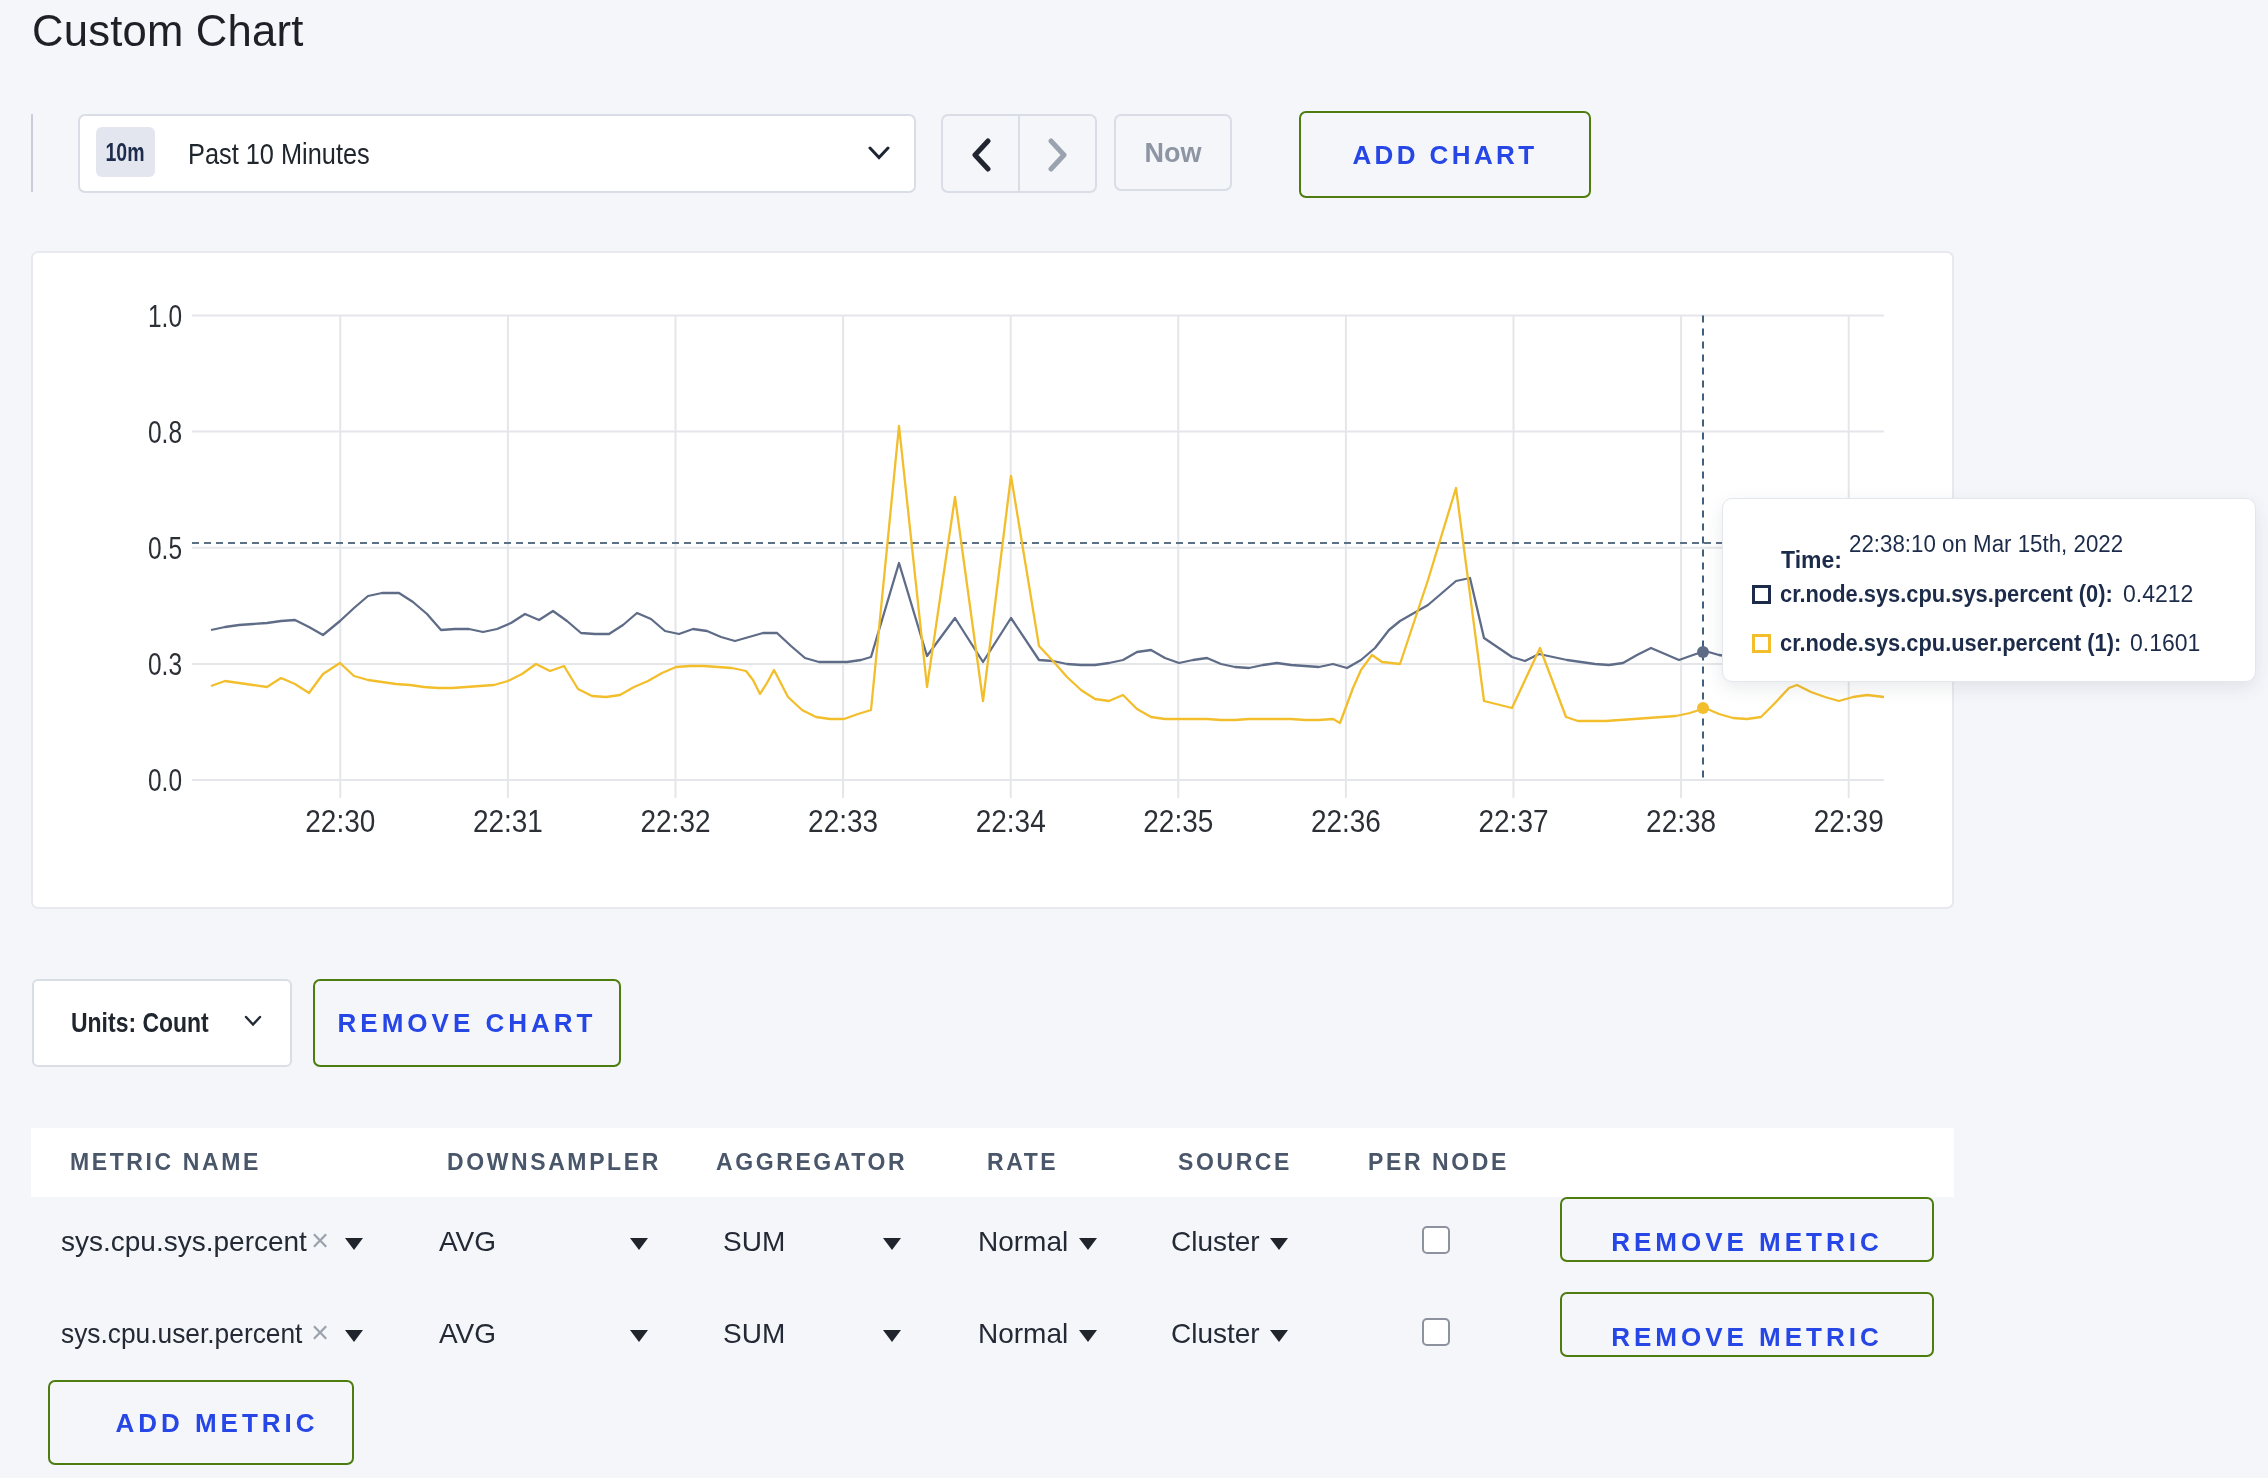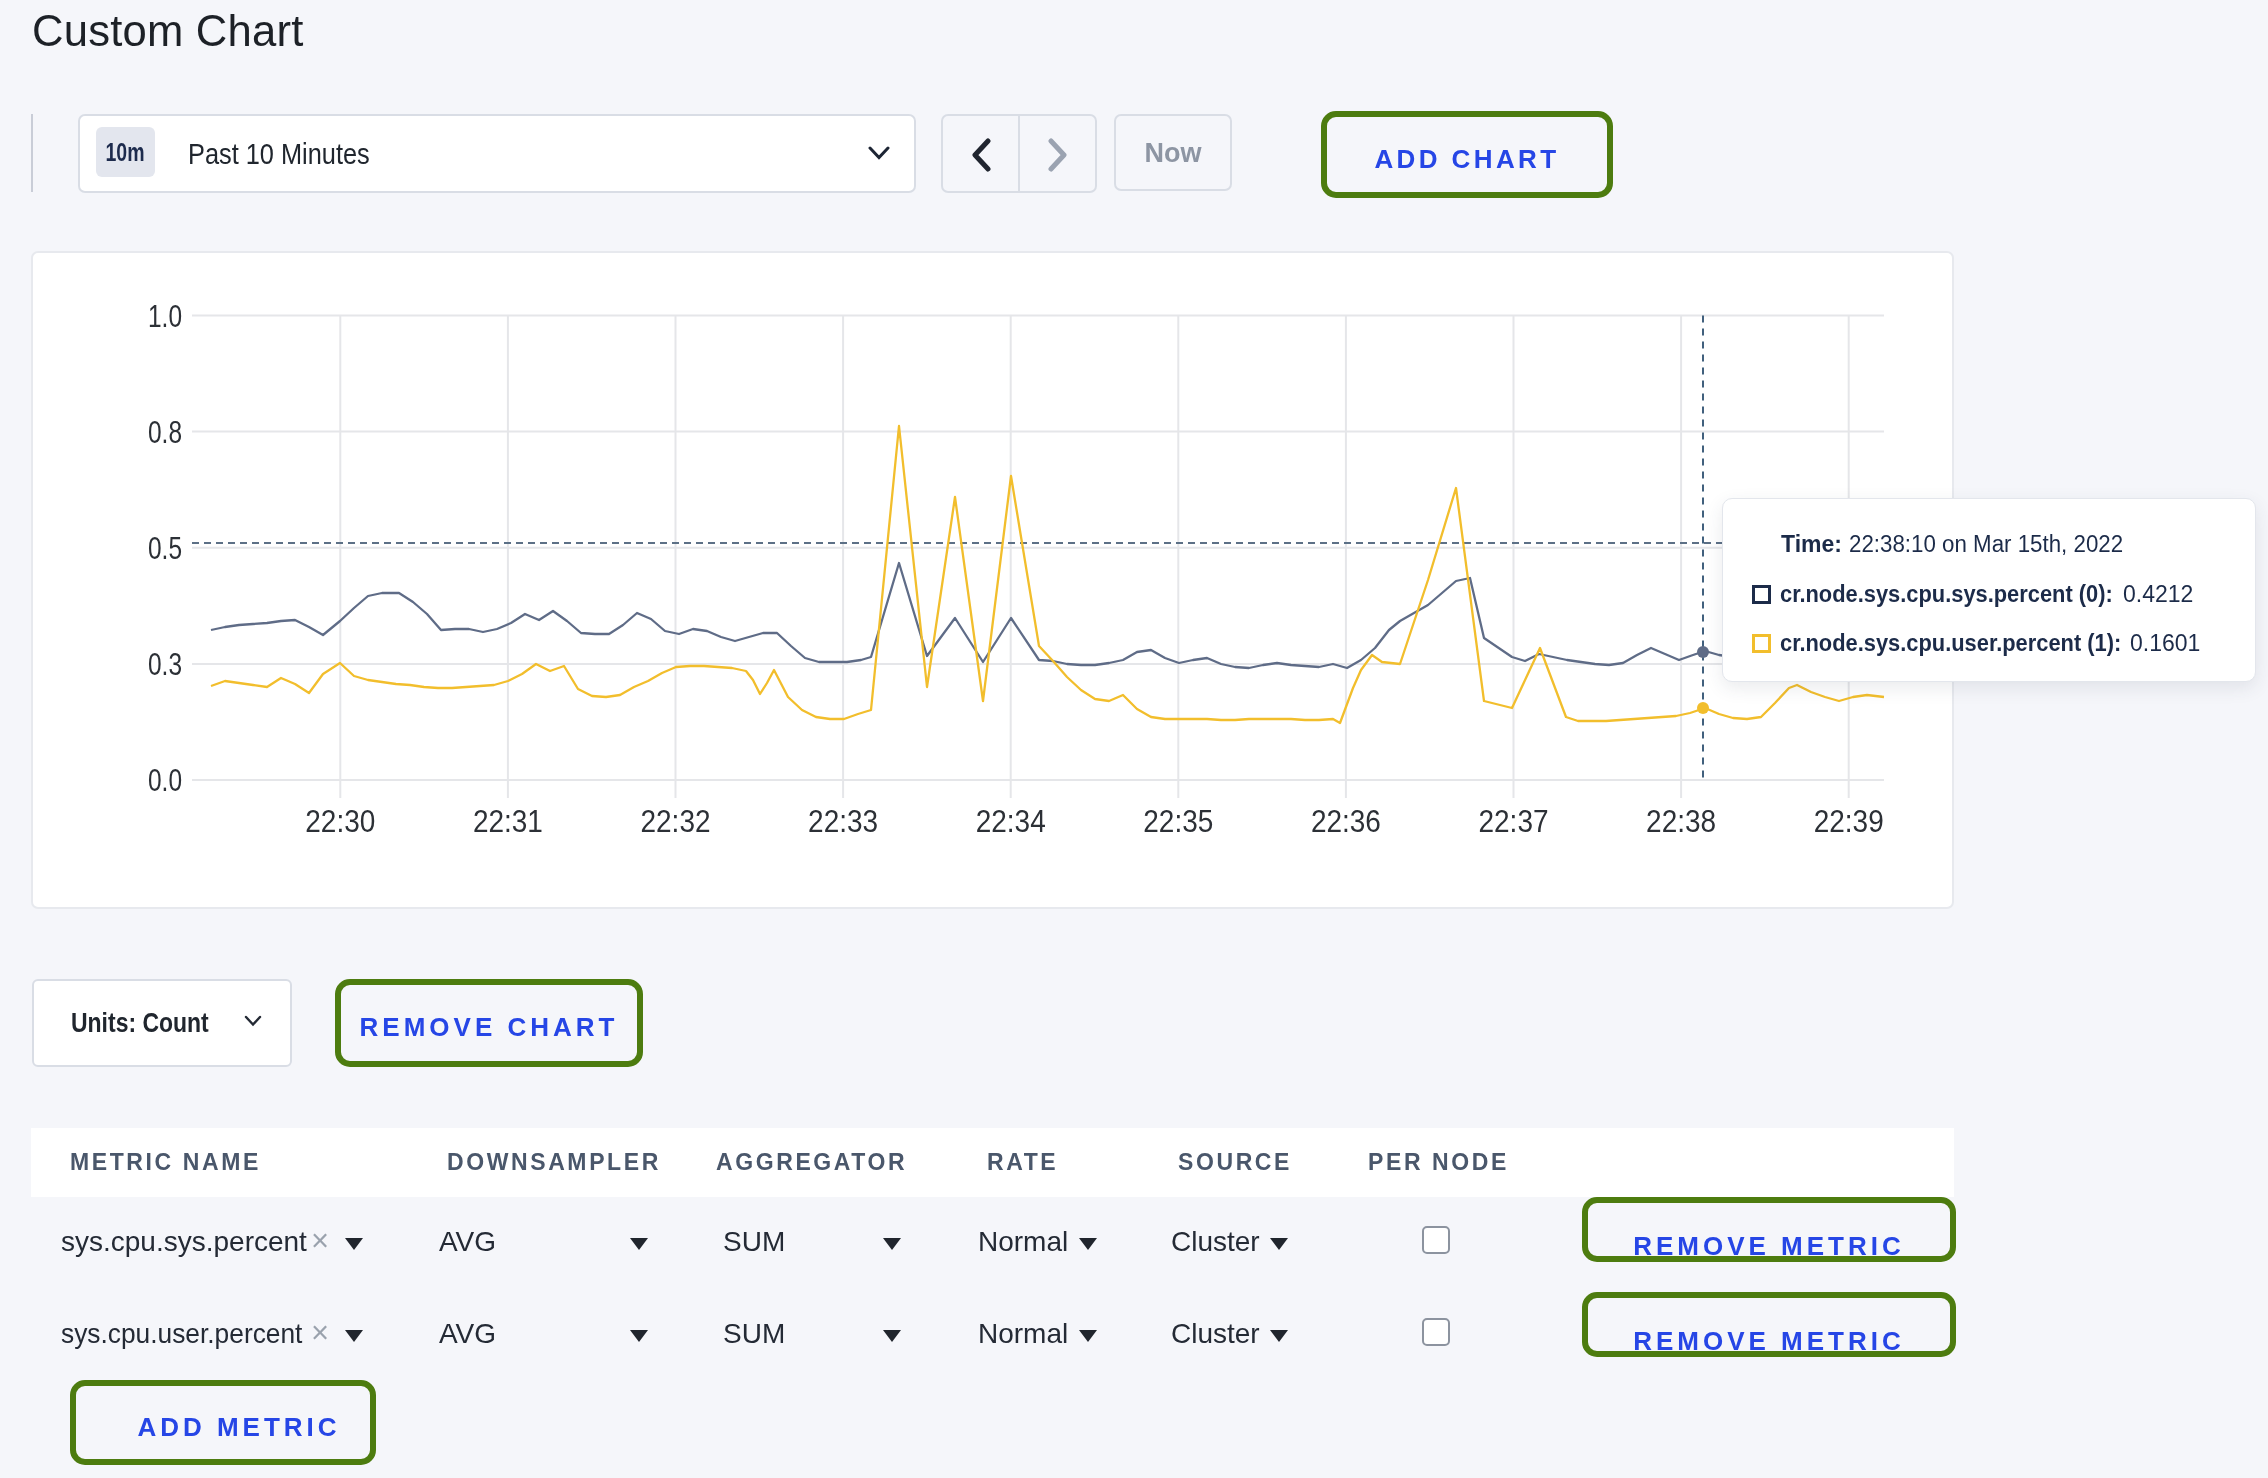--- a/index.html
+++ b/index.html
@@ -8,21 +8,21 @@
   #page { position:relative; width:2268px; height:1478px; background:#f5f6fa; overflow:hidden; }
   .abs { position:absolute; }
   .title { left:32px; top:5px; font-size:45px; color:#1d2127; letter-spacing:0.2px; }
   .vsep { left:31px; top:114px; width:2px; height:78px; background:#c9cdd7; }
   .timebox { left:78px; top:114px; width:838px; height:79px; background:#fff; border:2px solid #d9dde5; border-radius:7px; }
   .badge { left:96px; top:127px; width:59px; height:50px; background:#e3e6ee; border-radius:6px; color:#1d2b4d; font-size:26px; font-weight:700; text-align:center; line-height:50px; }
   .timelabel { left:188px; top:114px; height:79px; line-height:79px; font-size:30px; color:#20262e; }
   .navgrp { left:941px; top:114px; width:156px; height:79px; border:2px solid #d9dde5; border-radius:7px; background:transparent; }
   .navdiv { left:1018px; top:116px; width:2px; height:75px; background:#d9dde5; }
   .nowbtn { left:1114px; top:114px; width:118px; height:77px; border:2px solid #d9dde5; border-radius:7px; color:#8d95a3; font-size:27px; font-weight:700; text-align:center; line-height:74px; }
-  .btn { border:6px solid #4d7c0f; border-radius:15px; color:#2646e6; font-weight:700; text-align:center;margin-left:22px; }
+  .btn { border:2px solid #4d7c0f; border-radius:7px; color:#2646e6; font-weight:700; text-align:center; }
   .addchart { left:1299px; top:111px; width:292px; height:87px; font-size:26px; letter-spacing:3.4px; line-height:84px; }
   .card { left:31px; top:251px; width:1923px; height:658px; background:#fff; border:2px solid #e7e9ee; border-radius:7px; }
   .unitsbox { left:32px; top:979px; width:260px; height:88px; background:#fff; border:2px solid #d9dde5; border-radius:6px; }
   .unitslabel { left:71px; top:979px; height:88px; line-height:88px; font-size:28px; font-weight:700; color:#20262e; }
   .removechart { left:313px; top:979px; width:308px; height:88px; font-size:26px; letter-spacing:4px; line-height:85px; }
   .thead { left:31px; top:1128px; width:1923px; height:69px; background:#fff; }
   .hlabel { top:1128px; height:69px; line-height:69px; font-size:23px; font-weight:700; letter-spacing:2.6px; color:#4a576b; }
   .rowtext { font-size:28px; color:#242a35; }
   .x { color:#9aa2ad; font-size:31px; }
   .caret { width:0; height:0; border-left:9px solid transparent; border-right:9px solid transparent; border-top:12px solid #20252d; }
@@ -92,21 +92,21 @@
   <text x="1848.7" y="832" text-anchor="middle" font-size="31" fill="#2c3036" textLength="70" lengthAdjust="spacingAndGlyphs">22:39</text>
   <line x1="192" y1="543" x2="1884" y2="543" stroke="#5c7086" stroke-width="2" stroke-dasharray="7,5"></line>
   <line x1="1703" y1="315.5" x2="1703" y2="781" stroke="#41607d" stroke-width="2" stroke-dasharray="7,6"></line>
   <polyline points="211,630 225,627 239,625 253,624 267,623 281,621 295,620 309,627 323,635 340,621 354,608 368,596 382,593 399,593 413,602 427,614 441,630 455,629 469,629 483,632 497,629 511,623 525,614 539,620 553,611 567,621 581,633 595,634 609,634 623,625 637,613 651,619 665,631 679,634 693,629 707,631 721,637 735,641 749,637 763,633 777,633 791,646 805,658 819,662 833,662 847,662 861,660 871,657 899,563 927,656 955,618 983,662 1011,618 1039,660 1053,661 1067,664 1081,665 1095,665 1109,663 1123,660 1137,652 1151,650 1165,658 1179,663 1193,660 1207,658 1221,664 1235,667 1249,668 1263,665 1277,663 1291,665 1305,666 1319,667 1333,664 1347,668 1361,660 1375,648 1389,630 1400,621 1428,605 1456,581 1470,578 1484,638 1512,657 1525,661 1539,654 1553,657 1567,660 1581,662 1595,664 1609,665 1623,663 1637,655 1651,648 1665,654 1679,660 1693,655 1705,651 1719,655 1733,657 1747,652 1761,646 1775,641 1789,648 1803,655 1817,660 1831,658 1845,650 1859,648 1884,651" fill="none" stroke="#5f6c87" stroke-width="2.3" stroke-linejoin="round"></polyline>
   <polyline points="211,686 225,681 239,683 253,685 267,687 281,678 295,684 309,693 323,674 340,663 354,676 368,680 382,682 396,684 410,685 424,687 438,688 452,688 466,687 480,686 494,685 508,681 522,674 536,664 550,671 564,666 578,689 592,696 606,697 620,695 634,687 648,681 662,673 676,667 690,666 704,666 718,667 732,668 746,671 753,680 760,694 767,683 774,670 788,697 802,710 816,717 830,719 844,719 858,714 871,710 899,426 927,687 955,497 983,701 1011,476 1039,646 1053,661 1067,677 1081,690 1095,699 1109,701 1123,695 1137,709 1151,717 1165,719 1179,719 1193,719 1207,719 1221,720 1235,720 1249,719 1263,719 1277,719 1291,719 1305,720 1319,720 1333,719 1340,723 1353,688 1361,670 1372,655 1382,662 1400,664 1428,580 1456,488 1484,701 1512,708 1540,648 1566,717 1578,721 1592,721 1606,721 1620,720 1634,719 1648,718 1662,717 1676,716 1690,713 1705,708 1719,714 1733,718 1747,719 1761,717 1775,703 1789,688 1797,685 1811,692 1825,697 1839,701 1853,697 1867,695 1884,697" fill="none" stroke="#f2be2c" stroke-width="2.3" stroke-linejoin="round"></polyline>
   <circle cx="1703" cy="652" r="6" fill="#5f6c87"></circle>
   <circle cx="1703" cy="708" r="6" fill="#f2be2c"></circle>
   </svg>
 
   <div class="abs tooltip"></div>
-  <div class="abs tt ttb" style="left:1781px;top:531px">Time:</div>
+  <div class="abs tt ttb" style="left:1781px;top:547px">Time:</div>
   <div class="abs tt" style="left:1849px;top:531px;transform:scaleX(0.97);transform-origin:0 50%">22:38:10 on Mar 15th, 2022</div>
   <div class="abs sw" style="left:1752px;top:585px;border:3px solid #1c2b49"></div>
   <div class="abs tt ttb" id="m1" style="left:1780px;top:581px;transform:scaleX(0.95);transform-origin:0 50%">cr.node.sys.cpu.sys.percent (0):</div>
   <div class="abs tt" style="left:2123px;top:581px">0.4212</div>
   <div class="abs sw" style="left:1752px;top:634px;border:3px solid #f2be2c"></div>
   <div class="abs tt ttb" id="m2" style="left:1780px;top:630px;transform:scaleX(0.95);transform-origin:0 50%">cr.node.sys.cpu.user.percent (1):</div>
   <div class="abs tt" style="left:2130px;top:630px">0.1601</div>
 
   <div class="abs unitsbox"></div>
   <div class="abs unitslabel" style="transform:scaleX(0.82);transform-origin:0 50%">Units: Count</div>

